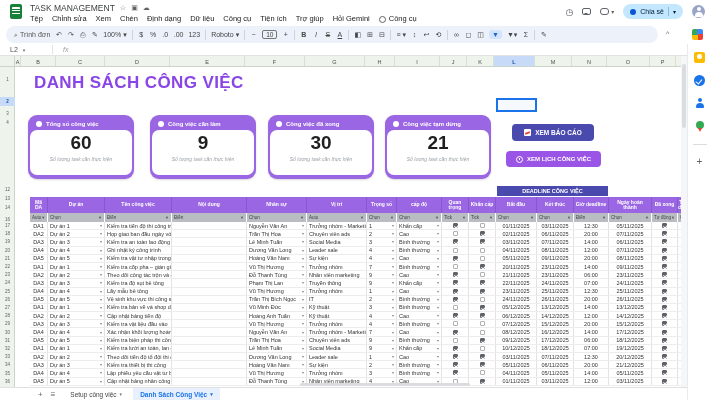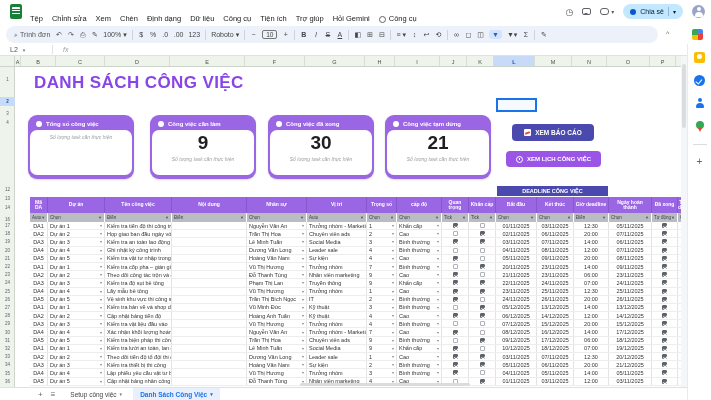--- a/index.html
+++ b/index.html
@@ -118,20 +118,26 @@
   .sdiv{width:14px;height:1px;background:#dadce0}
   .splus{font-size:10px;color:#5f6368;line-height:10px}
 </style>
 </head>
 <body>
 
 <div class="app">
 
   <div class="topbar">
     <div class="sheets-icon"></div>
+    <div class="title-row">
+      <span>TASK MANAGEMENT</span>
+      <span class="mini">☆</span>
+      <span class="mini">▣</span>
+      <span class="mini">☁</span>
+    </div>
     <div class="menu-row"><span class="menu-item">Tệp</span><span class="menu-item">Chỉnh sửa</span><span class="menu-item">Xem</span><span class="menu-item">Chèn</span><span class="menu-item">Định dạng</span><span class="menu-item">Dữ liệu</span><span class="menu-item">Công cụ</span><span class="menu-item">Tiện ích</span><span class="menu-item">Trợ giúp</span><span class="menu-item">Hỏi Gemini</span><span class="menu-item">Công cụ</span></div>
     <div class="top-right">
       <span class="tr-ic">◷</span>
       <span class="comment-ic"></span>
       <span class="meet-ic">
           <span class="cam"></span>
           <span>▾</span>
         </span>
       <div class="share-pill">
         <span class="lock"></span>
@@ -254,20 +260,21 @@
 
     <div class="sheet-title">DANH SÁCH CÔNG VIỆC</div>
 
     <div id="cards">
         <div class="card" style="left: 28px;">
           <div class="card-head">
             <span class="dot"></span>
             <span>Tổng số công việc</span>
           </div>
           <div class="card-body">
+            <div class="card-value">60</div>
             <div class="card-caption">Số lượng task cần thực hiện</div>
           </div>
         </div>
         <div class="card" style="left: 150px;">
           <div class="card-head">
             <span class="dot"></span>
             <span>Công việc cần làm</span>
           </div>
           <div class="card-body">
             <div class="card-value">9</div>

